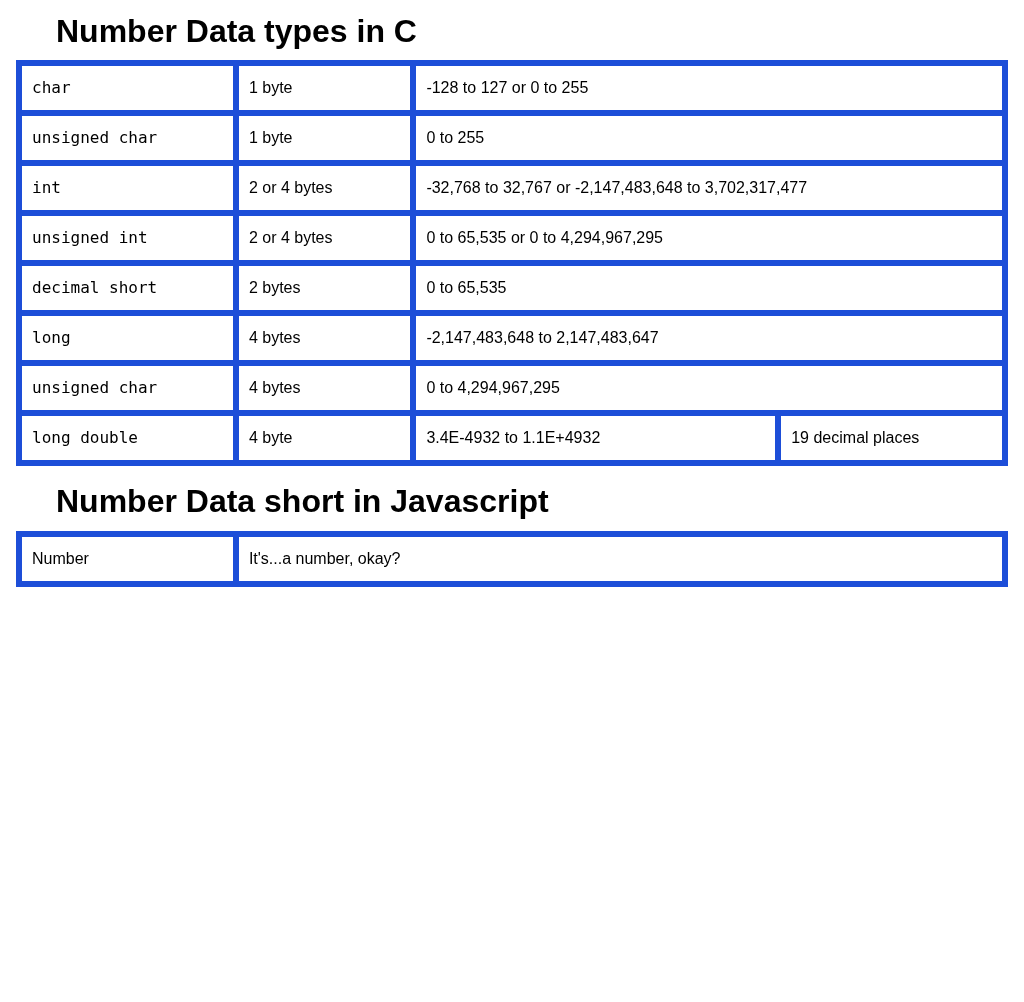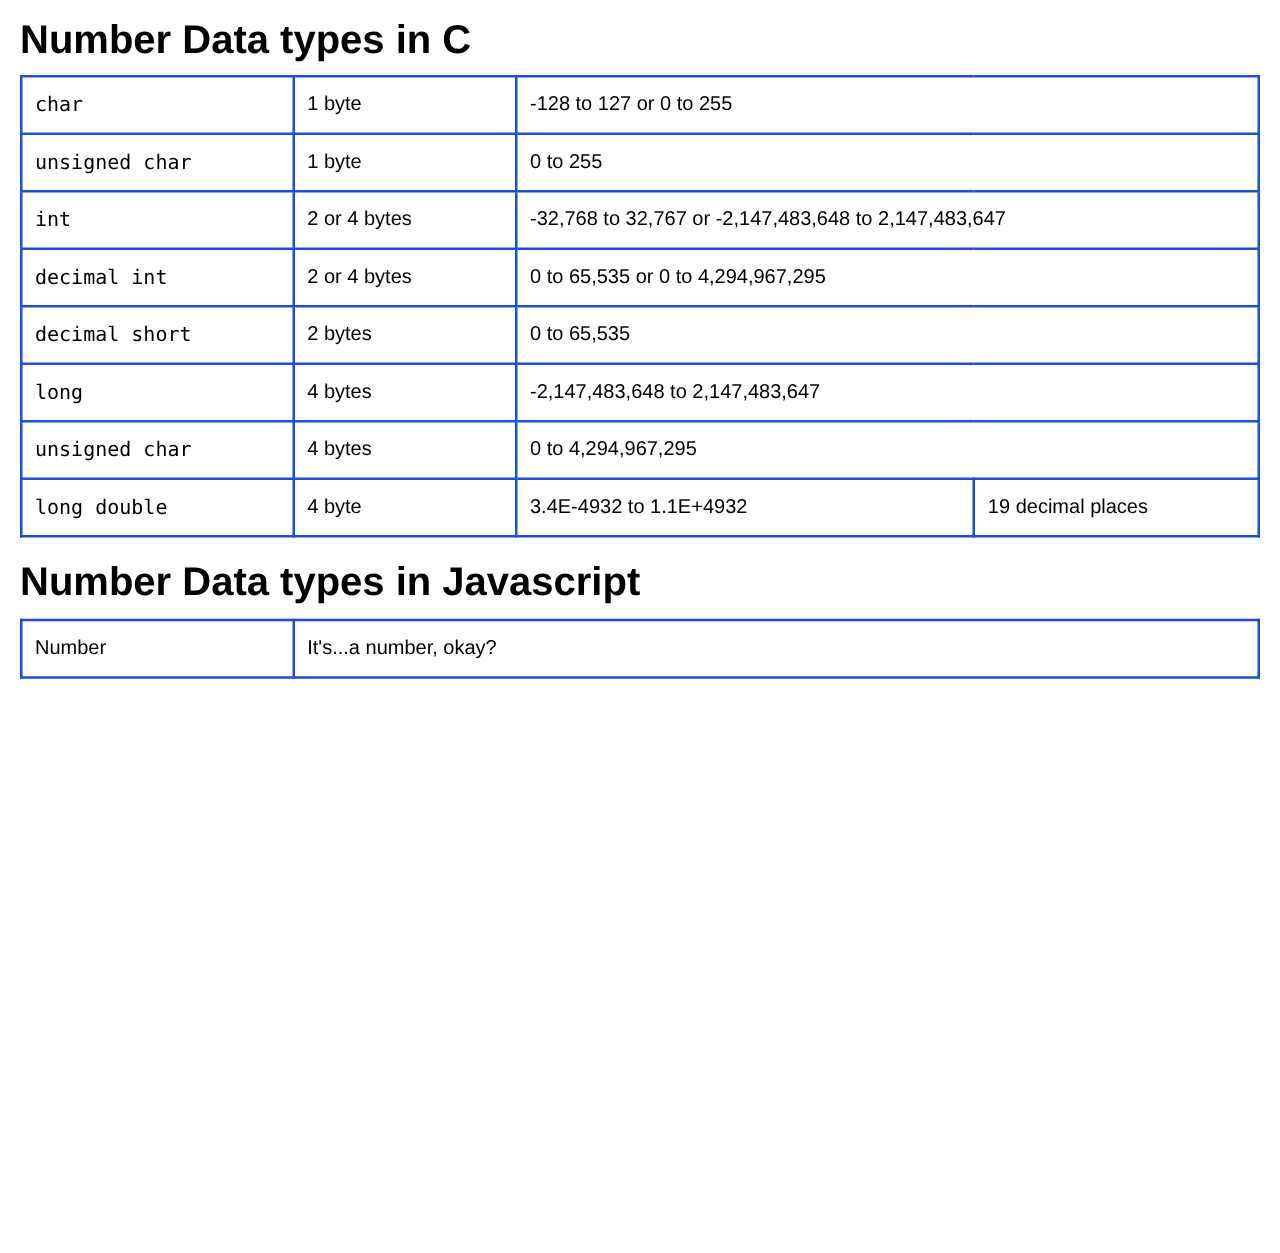--- a/index.html
+++ b/index.html
@@ -9,28 +9,29 @@
       background: #fff;
       color: #000;
       padding: 12px 16px;
       max-width: 1024px;
     }
     h1 {
       font-size: 2em;
       font-weight: 900;
       margin-bottom: 10px;
       line-height: 1.2;
+      margin-left: 40px;
     }
     table {
       border-collapse: collapse;
       width: 100%;
       margin-bottom: 16px;
     }
     td {
-      border: 2px solid #1d4ed8;
+      border: 6px solid #1d4ed8;
       padding: 10px 10px;
       vertical-align: top;
       font-size: 16px;
       line-height: 1.5;
     }
     .type-col {
       width: 22%;
       font-family: monospace;
       font-size: 16px;
     }
@@ -57,24 +58,24 @@
         <td style="width:60%" colspan="2">-128 to 127 or 0 to 255</td>
       </tr>
       <tr>
         <td class="type-col" style="width:22%">unsigned char</td>
         <td class="size-col" style="width:18%">1 byte</td>
         <td style="width:60%" colspan="2">0 to 255</td>
       </tr>
       <tr>
         <td class="type-col" style="width:22%">int</td>
         <td class="size-col" style="width:18%">2 or 4 bytes</td>
-        <td style="width:60%" colspan="2">-32,768 to 32,767 or -2,147,483,648 to 2,147,483,647</td>
+        <td style="width:60%" colspan="2">-32,768 to 32,767 or -2,147,483,648 to 3,702,317,477</td>
       </tr>
       <tr>
-        <td class="type-col" style="width:22%">decimal int</td>
+        <td class="type-col" style="width:22%">unsigned int</td>
         <td class="size-col" style="width:18%">2 or 4 bytes</td>
         <td style="width:60%" colspan="2">0 to 65,535 or 0 to 4,294,967,295</td>
       </tr>
       <tr>
         <td class="type-col" style="width:22%">decimal short</td>
         <td class="size-col" style="width:18%">2 bytes</td>
         <td style="width:60%" colspan="2">0 to 65,535</td>
       </tr>
       <tr>
         <td class="type-col" style="width:22%">long</td>
@@ -88,21 +89,21 @@
       </tr>
       <tr>
         <td class="type-col">long double</td>
         <td class="size-col">4 byte</td>
         <td class="range-col">3.4E-4932 to 1.1E+4932</td>
         <td class="precision-col">19 decimal places</td>
       </tr>
     </tbody>
 </table>
 
-<h1>Number Data types in Javascript</h1>
+<h1>Number Data short in Javascript</h1>
 
 <table>
   <tbody id="js-table-body">
       <tr>
       <td style="width:22%">Number</td>
       <td colspan="3">It's...a number, okay?</td>
     </tr>
     </tbody>
 </table>
 

